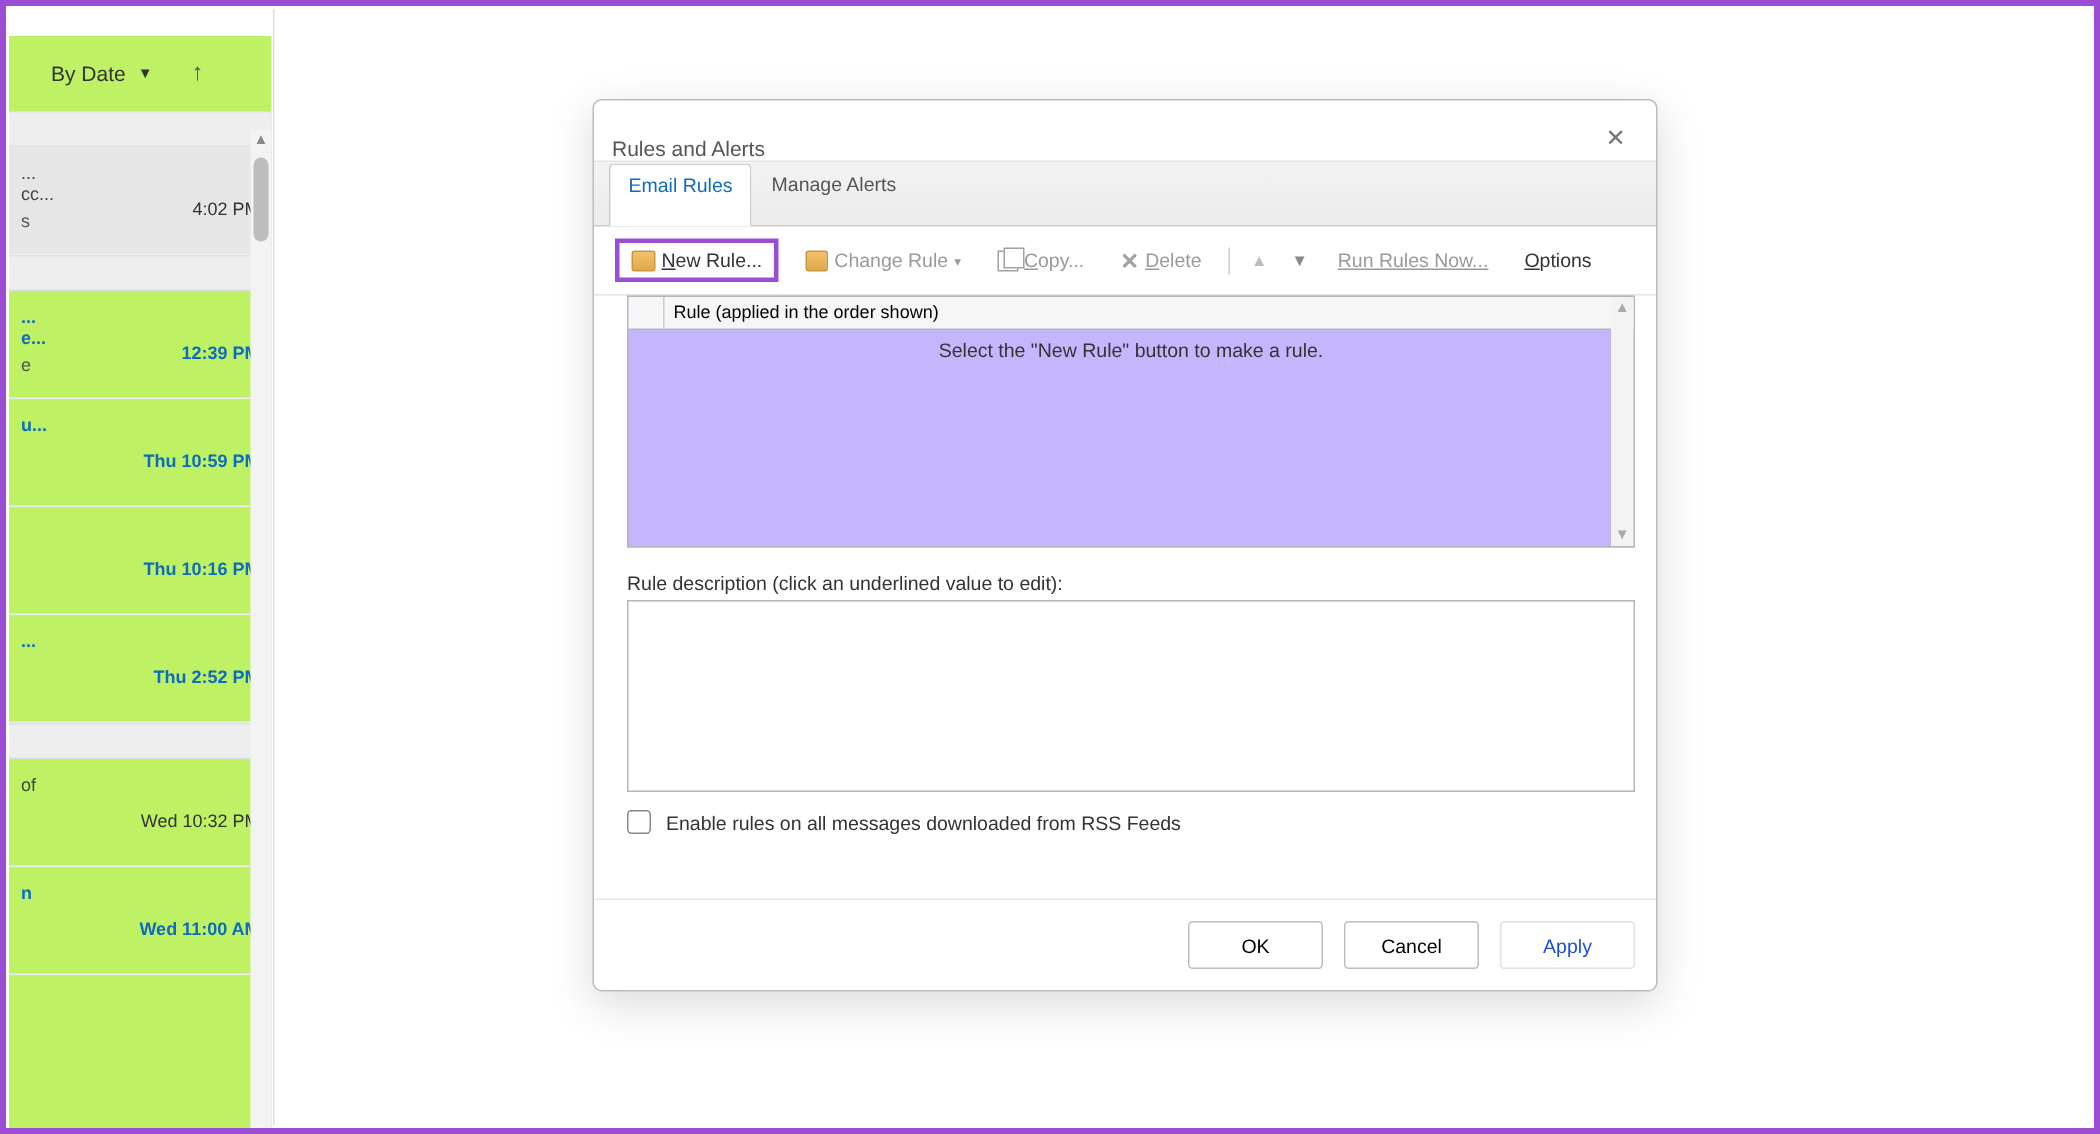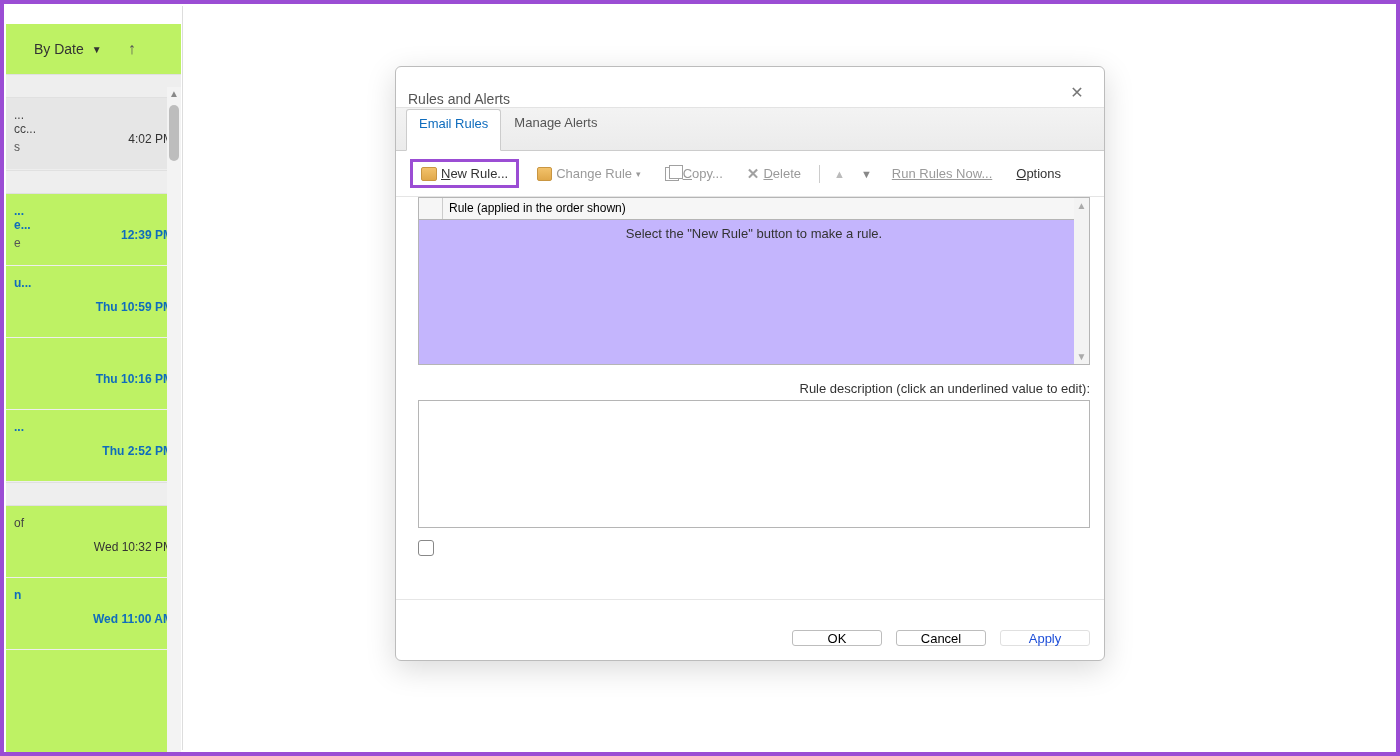--- a/index.html
+++ b/index.html
@@ -49,29 +49,29 @@
   .arrow-btn.down { color:#888; }
 
   .rules-box { margin:0 14px 0 22px; height:168px; border:1px solid #b5b5b5; background:#c4b5fd; position:relative;}
   .rules-head { display:flex; height:22px; border-bottom:1px solid #b5b5b5; background:#f6f6f6; font-size:12px;}
   .rules-head .cb { width:24px; border-right:1px solid #ccc;}
   .rules-head .c1 { flex:1; padding:3px 6px; border-right:1px solid #ccc;}
   .rules-head .c2 { width:215px; padding:3px 6px;}
   .rules-empty { text-align:center; padding:6px; font-size:13px; color:#333;}
   .rules-scroll { position:absolute; right:0; top:0; bottom:0; width:15px; background:#f3f3f3; display:flex; flex-direction:column; justify-content:space-between; align-items:center; color:#aaa; font-size:10px; padding:2px 0;}
 
-  .desc-label { margin:16px 14px 4px 22px; font-size:13px; color:#333;text-align:right;}
+  .desc-label { margin:16px 14px 4px 22px; font-size:13px; color:#333;}
   .desc-box { margin:0 14px 0 22px; height:128px; border:1px solid #b5b5b5; background:#fff;}
 
   .rss-row { margin:12px 14px 0 22px; display:flex; align-items:center; gap:10px; font-size:13px; color:#333;}
   .rss-row .cbx { width:16px; height:16px; border:1px solid #888; border-radius:3px; display:inline-block;}
 
   .dlg-sep { position:absolute; left:0; right:0; bottom:60px; height:1px; background:#e6e6e6;}
   .dlg-footer { position:absolute; right:14px; bottom:14px; display:flex; gap:14px;}
-  .dlg-footer .btn { width:90px; height:16px; border:1px solid #bdbdbd; background:#fff; border-radius:3px; font-size:13px; cursor:pointer; display:flex; align-items:center; justify-content:center;}
+  .dlg-footer .btn { width:90px; height:32px; border:1px solid #bdbdbd; background:#fff; border-radius:3px; font-size:13px; cursor:pointer; display:flex; align-items:center; justify-content:center;}
   .dlg-footer .btn.disabled { color:#1d4ed8; border-color:#e0e0e0; cursor:default;}
 
   
   .ic-rule { width:16px; height:14px; background:linear-gradient(#f2c26b,#e0a84a); border:1px solid #c99642; border-radius:2px; }
   .ic-copy { width:14px; height:14px; border:1px solid #a1a1a1; position:relative; }
   .ic-copy::after{content:"";position:absolute; left:3px; top:-3px; width:12px; height:12px; border:1px solid #a1a1a1; background:#fff;}
   .ic-del { font-size:15px; color:#a1a1a1; font-weight:bold; }
   .ic-change { width:15px; height:14px; background:linear-gradient(#f2c26b,#e0a84a); border:1px solid #c99642; border-radius:2px;}
 </style>
 </head>
@@ -188,20 +188,21 @@
       <span>▲</span>
       <span>▼</span>
     </div>
   </div>
 
   <div class="desc-label">Rule description (click an underlined value to edit):</div>
   <div class="desc-box"></div>
 
   <div class="rss-row">
     <span class="cbx"></span>
+    <span>Enable rules on all messages downloaded from RSS Feeds</span>
   </div>
 
   <div class="dlg-sep"></div>
   <div class="dlg-footer">
     <div class="btn">OK</div>
     <div class="btn">Cancel</div>
     <div class="btn disabled">Apply</div>
   </div>
 </div>
 

